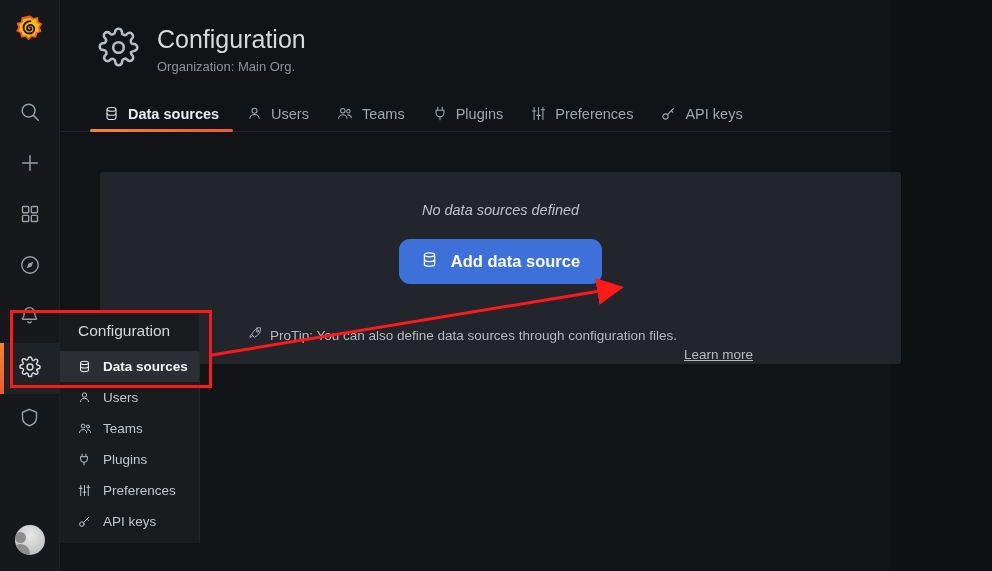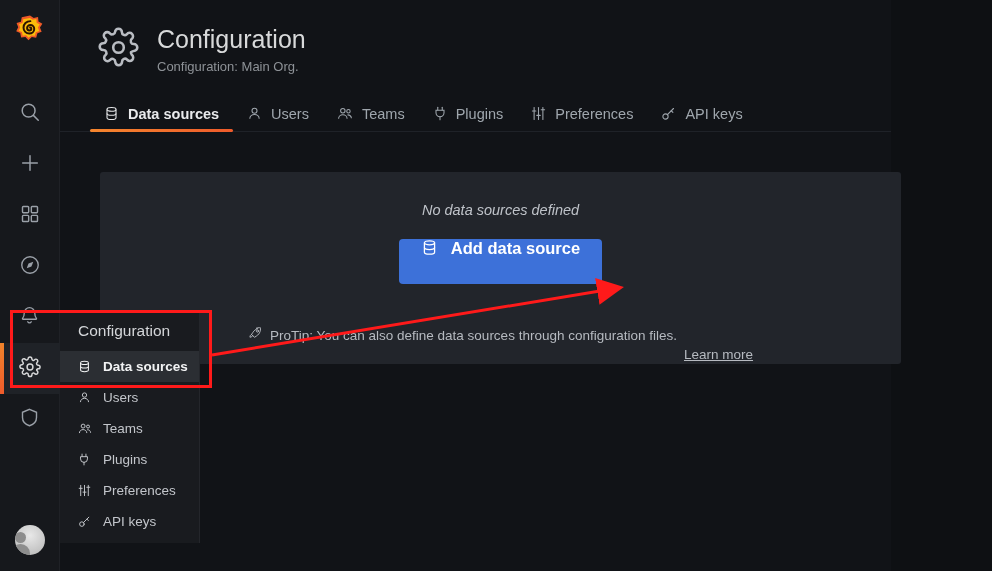--- a/index.html
+++ b/index.html
@@ -57,22 +57,22 @@
     background: linear-gradient(90deg, #f5862e 0%, #ef5b2b 100%);
   }
 
   
   .panel { position: absolute; left: 40px; top: 172px; right: -10px; height: 192px;
            background: #22252b; border-radius: 3px; }
   .empty-msg { text-align: center; color: #bfc3c9; font-style: italic; font-size: 14.5px;
                padding-top: 30px; }
   .btn-row { display: flex; justify-content: center; margin-top: 21px; }
   .add-btn {
-    display: flex; gap: 13px; background: #3d71d9; color: #fff;
-    border: none; border-radius: 4px; padding: 0 22px; height: 45px;
+    display: flex; align-items: center; gap: 13px; background: #3d71d9; color: #fff;
+    border: none; border-radius: 11px; padding: 0 22px; height: 45px;
     font-size: 16.5px; font-weight: bold; cursor: pointer; font-family: "Liberation Sans", sans-serif;
   }
   .protip { display: flex; align-items: center; justify-content: center; gap: 7px;
             margin-top: 24px; color: #b6bac0; font-size: 13.5px; }
   .protip a { color: #b6bac0; text-decoration: underline; margin-top: 39px; }
 
   
   .flyout {
     position: absolute; left: 60px; top: 311px; width: 140px;
     background: #191b1f; border-right: 1px solid #24262b; z-index: 25; padding-bottom: 6px;
@@ -173,21 +173,21 @@
 
     <div class="page-header">
       <span class="gear">
         <svg width="41" height="41" viewBox="0 0 24 24" fill="none" stroke="currentColor" stroke-width="1.5">
           <circle cx="12" cy="12" r="3.1"></circle>
           <path d="M19.4 14.4a1.6 1.6 0 0 0 .3 1.8l.1.1a2 2 0 1 1-2.8 2.8l-.1-.1a1.6 1.6 0 0 0-1.8-.3 1.6 1.6 0 0 0-1 1.5v.2a2 2 0 1 1-4 0v-.1a1.6 1.6 0 0 0-1-1.5 1.6 1.6 0 0 0-1.8.3l-.1.1a2 2 0 1 1-2.8-2.8l.1-.1a1.6 1.6 0 0 0 .3-1.8 1.6 1.6 0 0 0-1.5-1H3a2 2 0 1 1 0-4h.1a1.6 1.6 0 0 0 1.5-1 1.6 1.6 0 0 0-.3-1.8l-.1-.1a2 2 0 1 1 2.8-2.8l.1.1a1.6 1.6 0 0 0 1.8.3H9a1.6 1.6 0 0 0 1-1.5V3a2 2 0 1 1 4 0v.1a1.6 1.6 0 0 0 1 1.5 1.6 1.6 0 0 0 1.8-.3l.1-.1a2 2 0 1 1 2.8 2.8l-.1.1a1.6 1.6 0 0 0-.3 1.8V9a1.6 1.6 0 0 0 1.5 1h.2a2 2 0 1 1 0 4h-.1a1.6 1.6 0 0 0-1.5 1z"></path>
         </svg>
       </span>
       <div>
         <div class="page-title">Configuration</div>
-        <div class="page-subtitle">Configuration: Main Org.</div>
+        <div class="page-subtitle">Organization: Main Org.</div>
       </div>
     </div>
 
     <div class="tabs">
 
       <div class="tab active">
         <span class="ti">
           <svg width="15" height="15" viewBox="0 0 24 24" fill="none" stroke="currentColor" stroke-width="1.7">
             <ellipse cx="12" cy="5.4" rx="7.2" ry="2.9"></ellipse>
             <path d="M4.8 5.4v13.2c0 1.6 3.2 2.9 7.2 2.9s7.2-1.3 7.2-2.9V5.4"></path>

